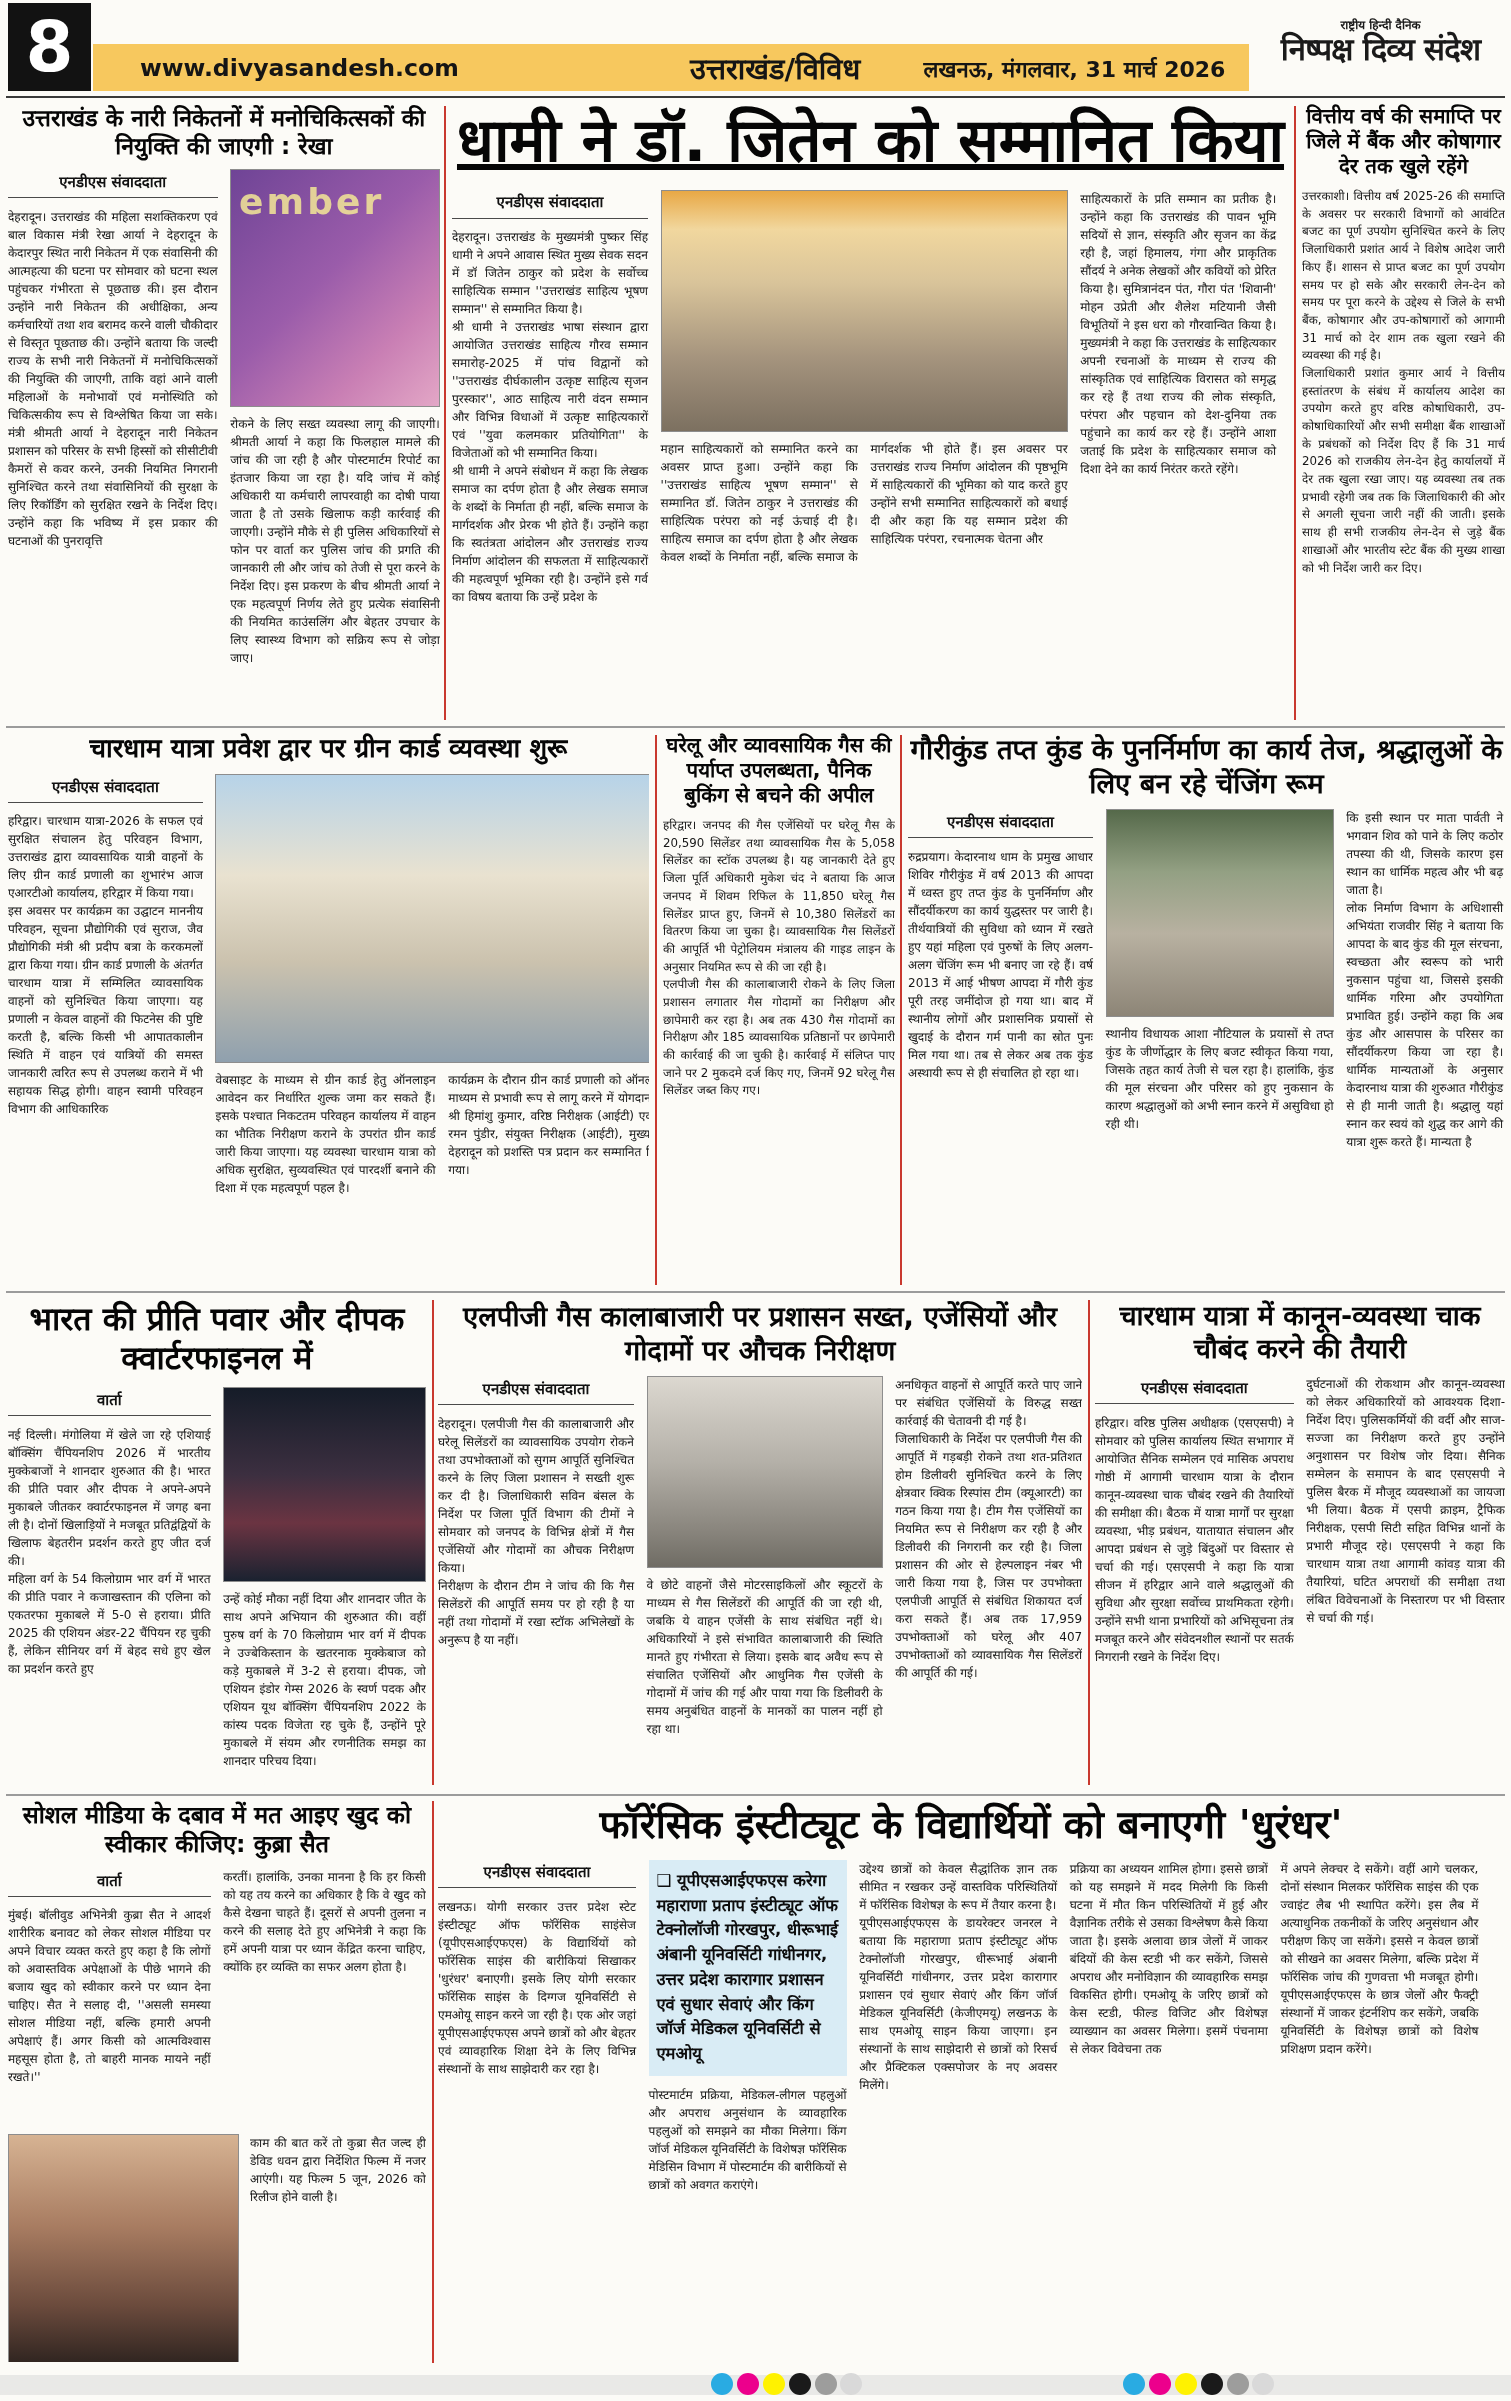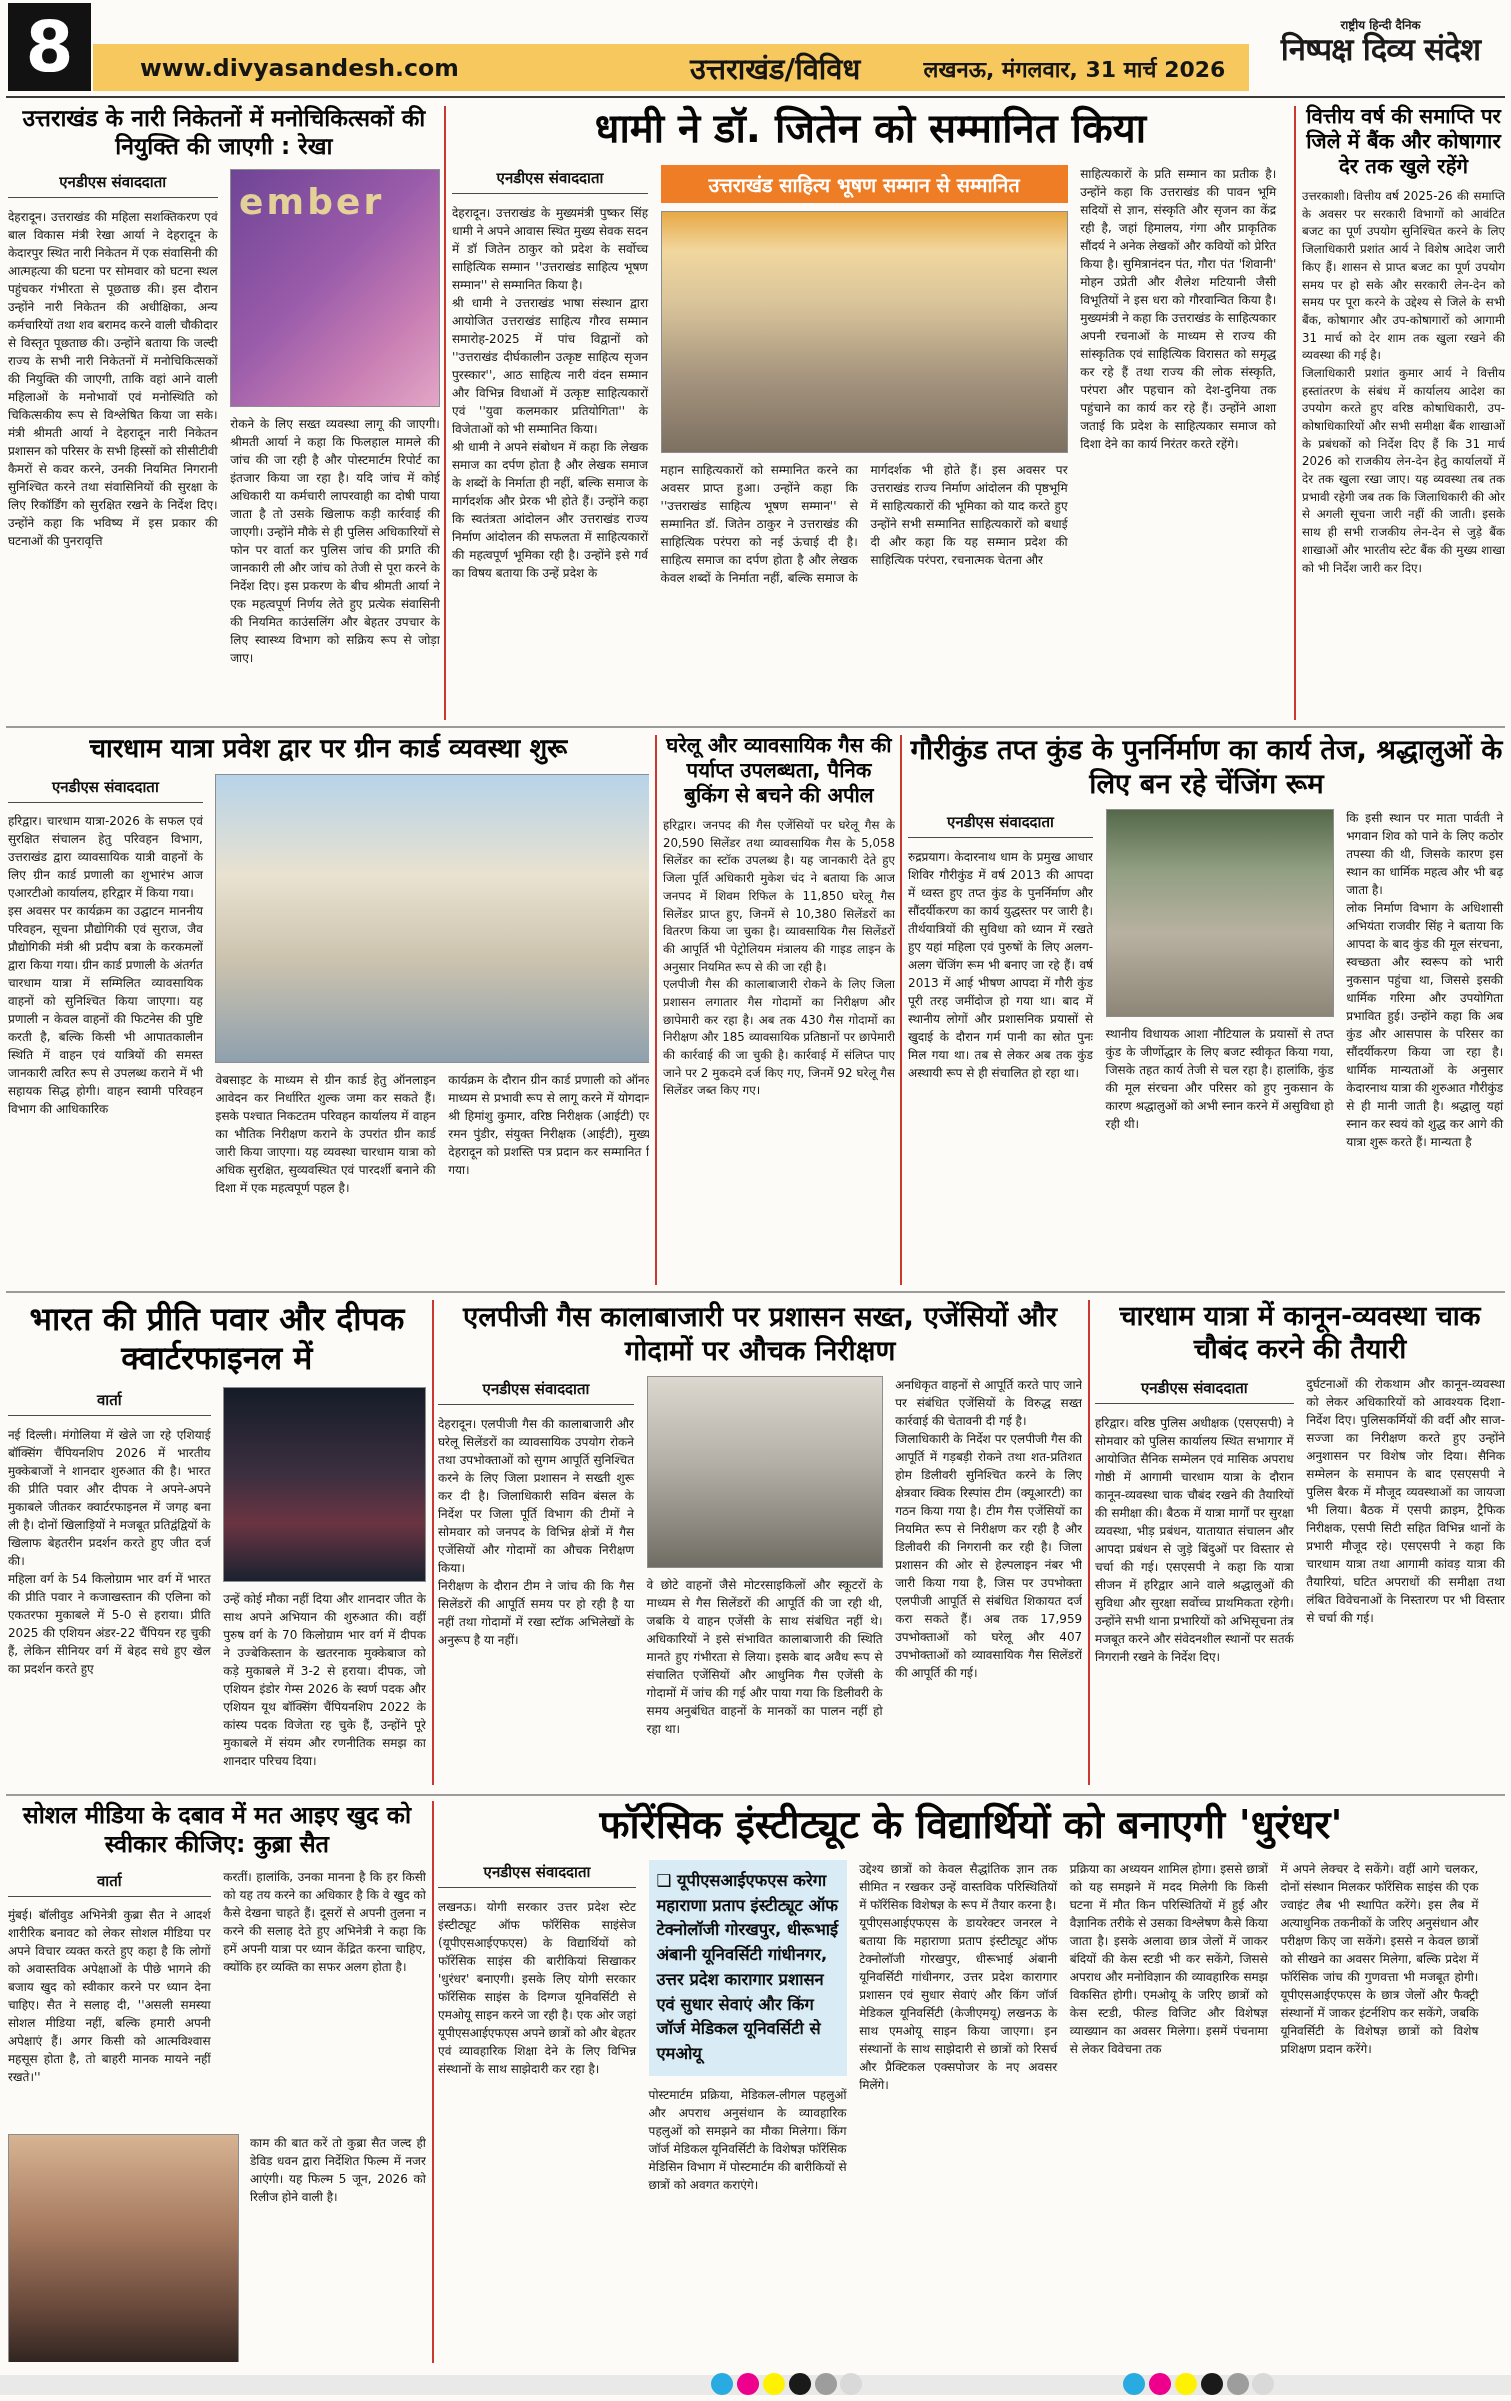--- a/index.html
+++ b/index.html
@@ -82,30 +82,29 @@
       <div class="col">
         <div class="photo ph-minister" style="height:236px;">
           <span class="photo-word">ember</span>
         </div>
         <div class="body">रोकने के लिए सख्त व्यवस्था लागू की जाएगी। श्रीमती आर्या ने कहा कि फिलहाल मामले की जांच की जा रही है और पोस्टमार्टम रिपोर्ट का इंतजार किया जा रहा है। यदि जांच में कोई अधिकारी या कर्मचारी लापरवाही का दोषी पाया जाता है तो उसके खिलाफ कड़ी कार्रवाई की जाएगी। उन्होंने मौके से ही पुलिस अधिकारियों से फोन पर वार्ता कर पुलिस जांच की प्रगति की जानकारी ली और जांच को तेजी से पूरा करने के निर्देश दिए। इस प्रकरण के बीच श्रीमती आर्या ने एक महत्वपूर्ण निर्णय लेते हुए प्रत्येक संवासिनी की नियमित काउंसलिंग और बेहतर उपचार के लिए स्वास्थ्य विभाग को सक्रिय रूप से जोड़ा जाए।</div>
       </div>
     </div>
   </section>
 
   <section class="article" style="left:452px;top:104px;width:837px;height:619px;">
-    <h1 class="hl" style="font-size:40px;margin-bottom:12.6px;">धामी ने डॉ. जितेन को सम्मानित किया</h1>
+    <h1 class="hl" style="font-size:60px;margin-bottom:12.6px;text-decoration:underline;">धामी ने डॉ. जितेन को सम्मानित किया</h1>
     <div class="cols">
       <div class="colfix" style="width:196px;">
         <div class="byline">एनडीएस संवाददाता</div>
         <div class="body">देहरादून। उत्तराखंड के मुख्यमंत्री पुष्कर सिंह धामी ने अपने आवास स्थित मुख्य सेवक सदन में डॉ जितेन ठाकुर को प्रदेश के सर्वोच्च साहित्यिक सम्मान ''उत्तराखंड साहित्य भूषण सम्मान'' से सम्मानित किया है।
 श्री धामी ने उत्तराखंड भाषा संस्थान द्वारा आयोजित उत्तराखंड साहित्य गौरव सम्मान समारोह-2025 में पांच विद्वानों को ''उत्तराखंड दीर्घकालीन उत्कृष्ट साहित्य सृजन पुरस्कार'', आठ साहित्य नारी वंदन सम्मान और विभिन्न विधाओं में उत्कृष्ट साहित्यकारों एवं ''युवा कलमकार प्रतियोगिता'' के विजेताओं को भी सम्मानित किया।
 श्री धामी ने अपने संबोधन में कहा कि लेखक समाज का दर्पण होता है और लेखक समाज के शब्दों के निर्माता ही नहीं, बल्कि समाज के मार्गदर्शक और प्रेरक भी होते हैं। उन्होंने कहा कि स्वतंत्रता आंदोलन और उत्तराखंड राज्य निर्माण आंदोलन की सफलता में साहित्यकारों की महत्वपूर्ण भूमिका रही है। उन्होंने इसे गर्व का विषय बताया कि उन्हें प्रदेश के</div>
       </div>
       <div class="colfix" style="width:407px;">
-        <div class="kicker">उत्तराखंड साहित्य भूषण सम्मान से सम्मानित</div>
         <div class="photo ph-award" style="height:240px;"></div>
         <div class="body twocol">महान साहित्यकारों को सम्मानित करने का अवसर प्राप्त हुआ। उन्होंने कहा कि ''उत्तराखंड साहित्य भूषण सम्मान'' से सम्मानित डॉ. जितेन ठाकुर ने उत्तराखंड की साहित्यिक परंपरा को नई ऊंचाई दी है। साहित्य समाज का दर्पण होता है और लेखक केवल शब्दों के निर्माता नहीं, बल्कि समाज के मार्गदर्शक भी होते हैं। इस अवसर पर उत्तराखंड राज्य निर्माण आंदोलन की पृष्ठभूमि में साहित्यकारों की भूमिका को याद करते हुए उन्होंने सभी सम्मानित साहित्यकारों को बधाई दी और कहा कि यह सम्मान प्रदेश की साहित्यिक परंपरा, रचनात्मक चेतना और</div>
       </div>
       <div class="colfix" style="width:196px;">
         <div class="body">साहित्यकारों के प्रति सम्मान का प्रतीक है। उन्होंने कहा कि उत्तराखंड की पावन भूमि सदियों से ज्ञान, संस्कृति और सृजन का केंद्र रही है, जहां हिमालय, गंगा और प्राकृतिक सौंदर्य ने अनेक लेखकों और कवियों को प्रेरित किया है। सुमित्रानंदन पंत, गौरा पंत 'शिवानी' मोहन उप्रेती और शैलेश मटियानी जैसी विभूतियों ने इस धरा को गौरवान्वित किया है। मुख्यमंत्री ने कहा कि उत्तराखंड के साहित्यकार अपनी रचनाओं के माध्यम से राज्य की सांस्कृतिक एवं साहित्यिक विरासत को समृद्ध कर रहे हैं तथा राज्य की लोक संस्कृति, परंपरा और पहचान को देश-दुनिया तक पहुंचाने का कार्य कर रहे हैं। उन्होंने आशा जताई कि प्रदेश के साहित्यकार समाज को दिशा देने का कार्य निरंतर करते रहेंगे।</div>
       </div>
     </div>
   </section>
 
   <section class="article small" style="left:1302px;top:104px;width:203px;height:619px;">

